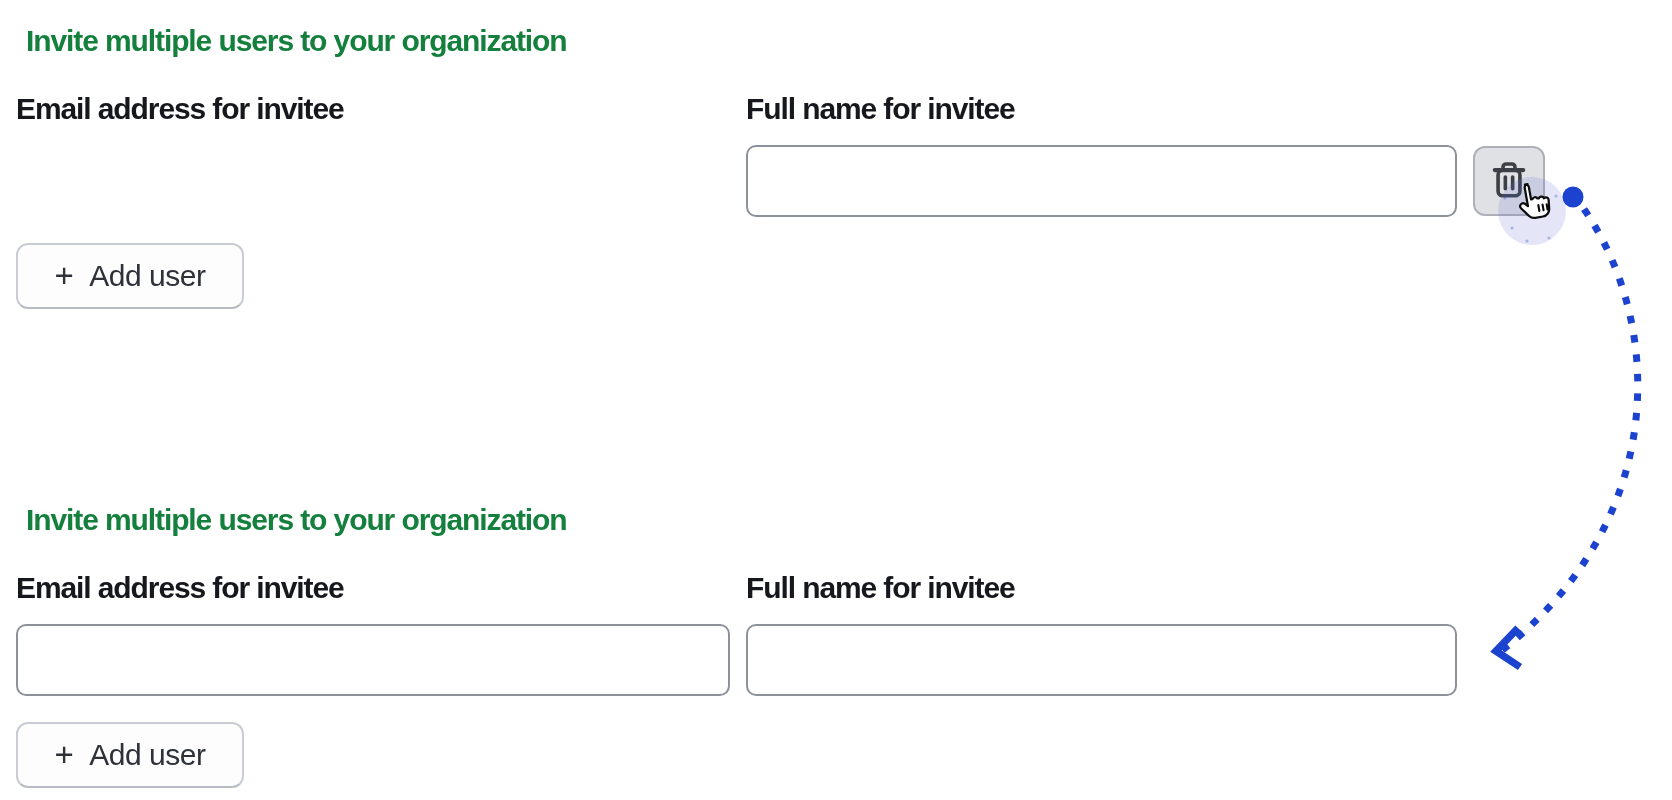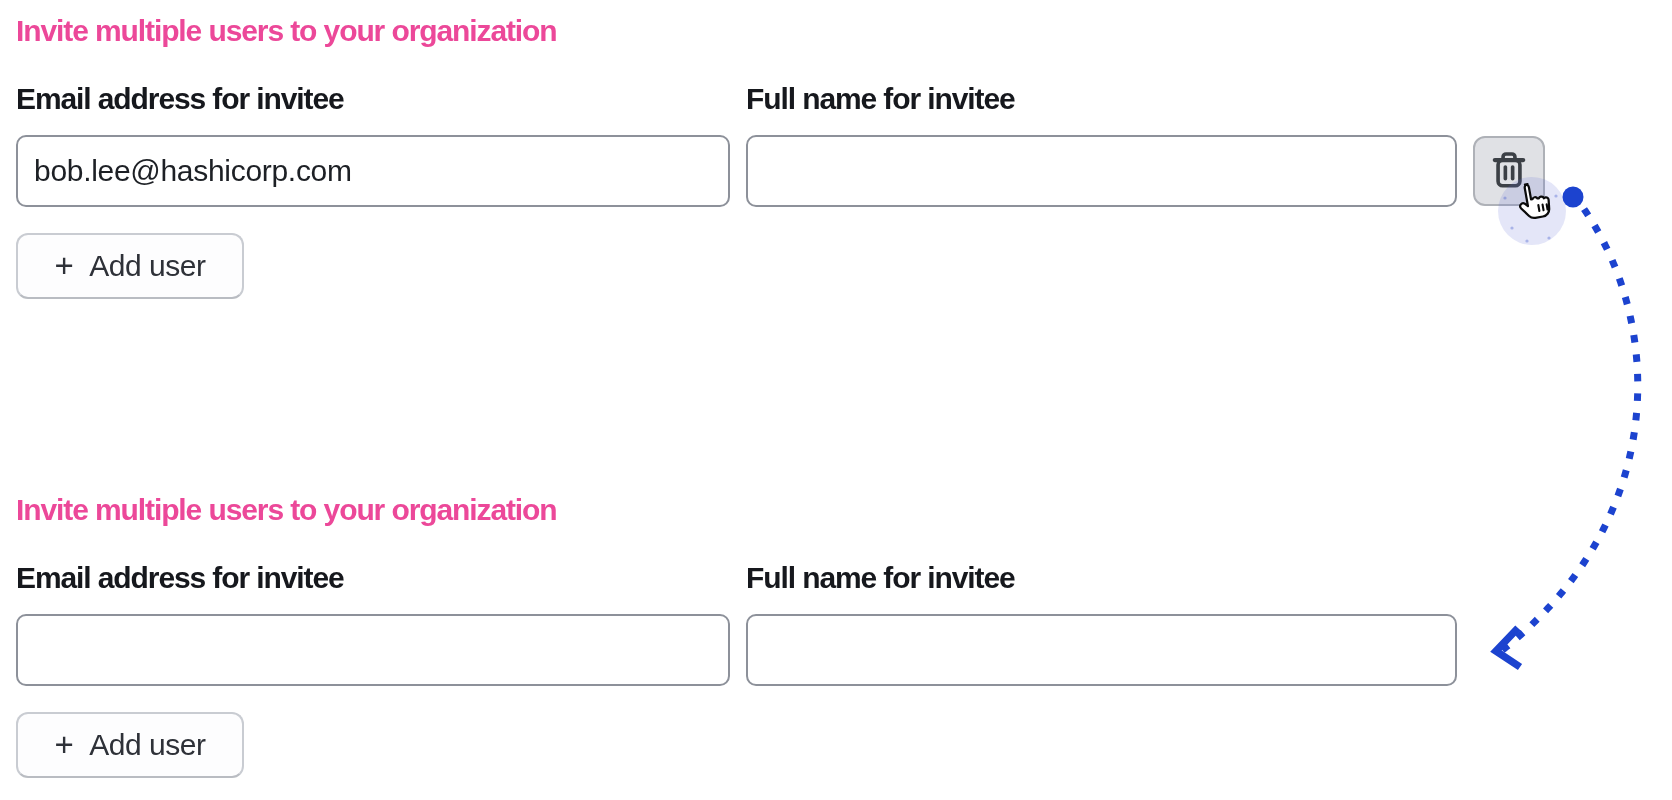--- a/index.html
+++ b/index.html
@@ -19,26 +19,26 @@
   }
   .invite-form {
     position: absolute;
     left: 16px;
     width: 1560px;
   }
   .invite-form.first  { top: 13px; }
   .invite-form.second { top: 492px; }
 
   .section-heading {
-    margin: 0;
+    margin: 10px;
     font-size: 30px;
     line-height: 36px;
     font-weight: 700;
     letter-spacing: -1.1px;
-    color: #ec4899;
+    color: #15803d;
   }
   .form-grid {
     display: grid;
     grid-template-columns: 714px 711px 72px;
     column-gap: 16px;
     margin-top: 32px;
   }
   .field-label {
     display: block;
     font-size: 30px;
@@ -116,21 +116,20 @@
 </head>
 <body>
 
 <div id="stage">
 
   <section class="invite-form first">
     <h2 class="section-heading">Invite multiple users to your organization</h2>
     <div class="form-grid">
       <div class="field">
         <label class="field-label">Email address for invitee</label>
-        <input class="text-input" type="text" value="bob.lee@hashicorp.com" style="">
       </div>
       <div class="field">
         <label class="field-label">Full name for invitee</label>
         <input class="text-input" type="text" value="" style="">
       </div>
       <div class="field">
         <button class="delete-btn">
           <svg width="46" height="46" viewBox="0 0 24 24" fill="none" stroke="#3c4046" stroke-width="1.9" stroke-linecap="round" stroke-linejoin="round">
             <path d="M4.6 6.3 h14.8" stroke-width="2.2"></path>
             <path d="M8.9 6.1 V4.7 c0-.85 .7-1.55 1.55-1.55 h3.1 c.85 0 1.55 .7 1.55 1.55 V6.1"></path>

